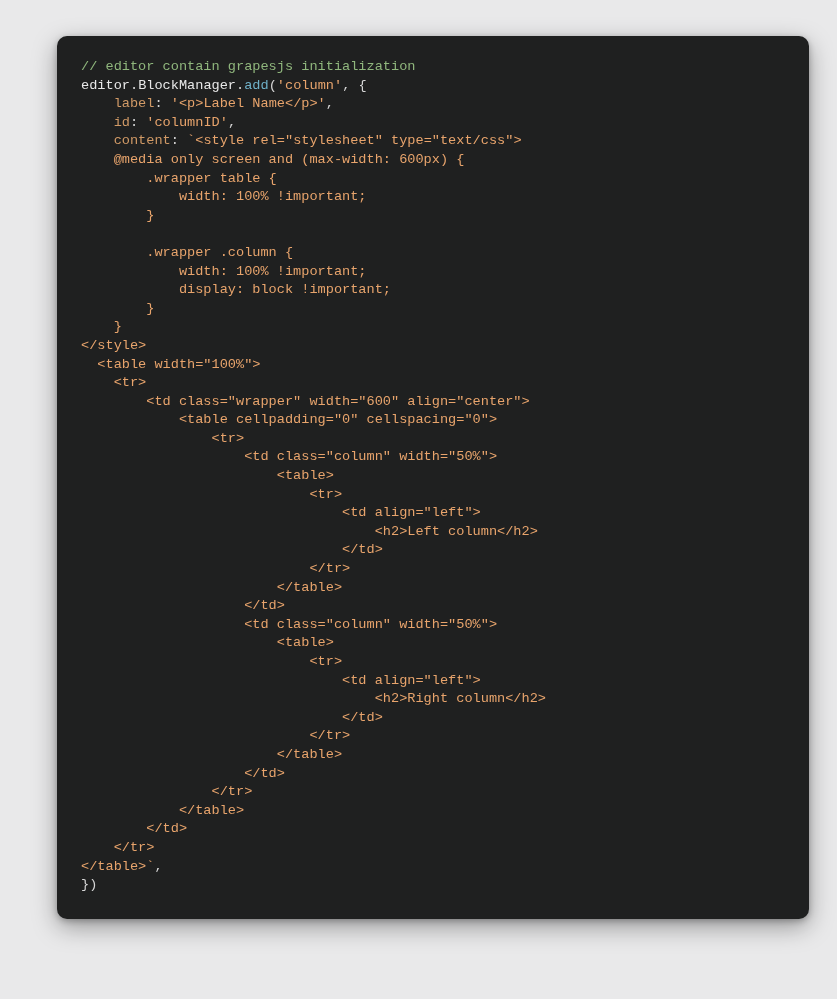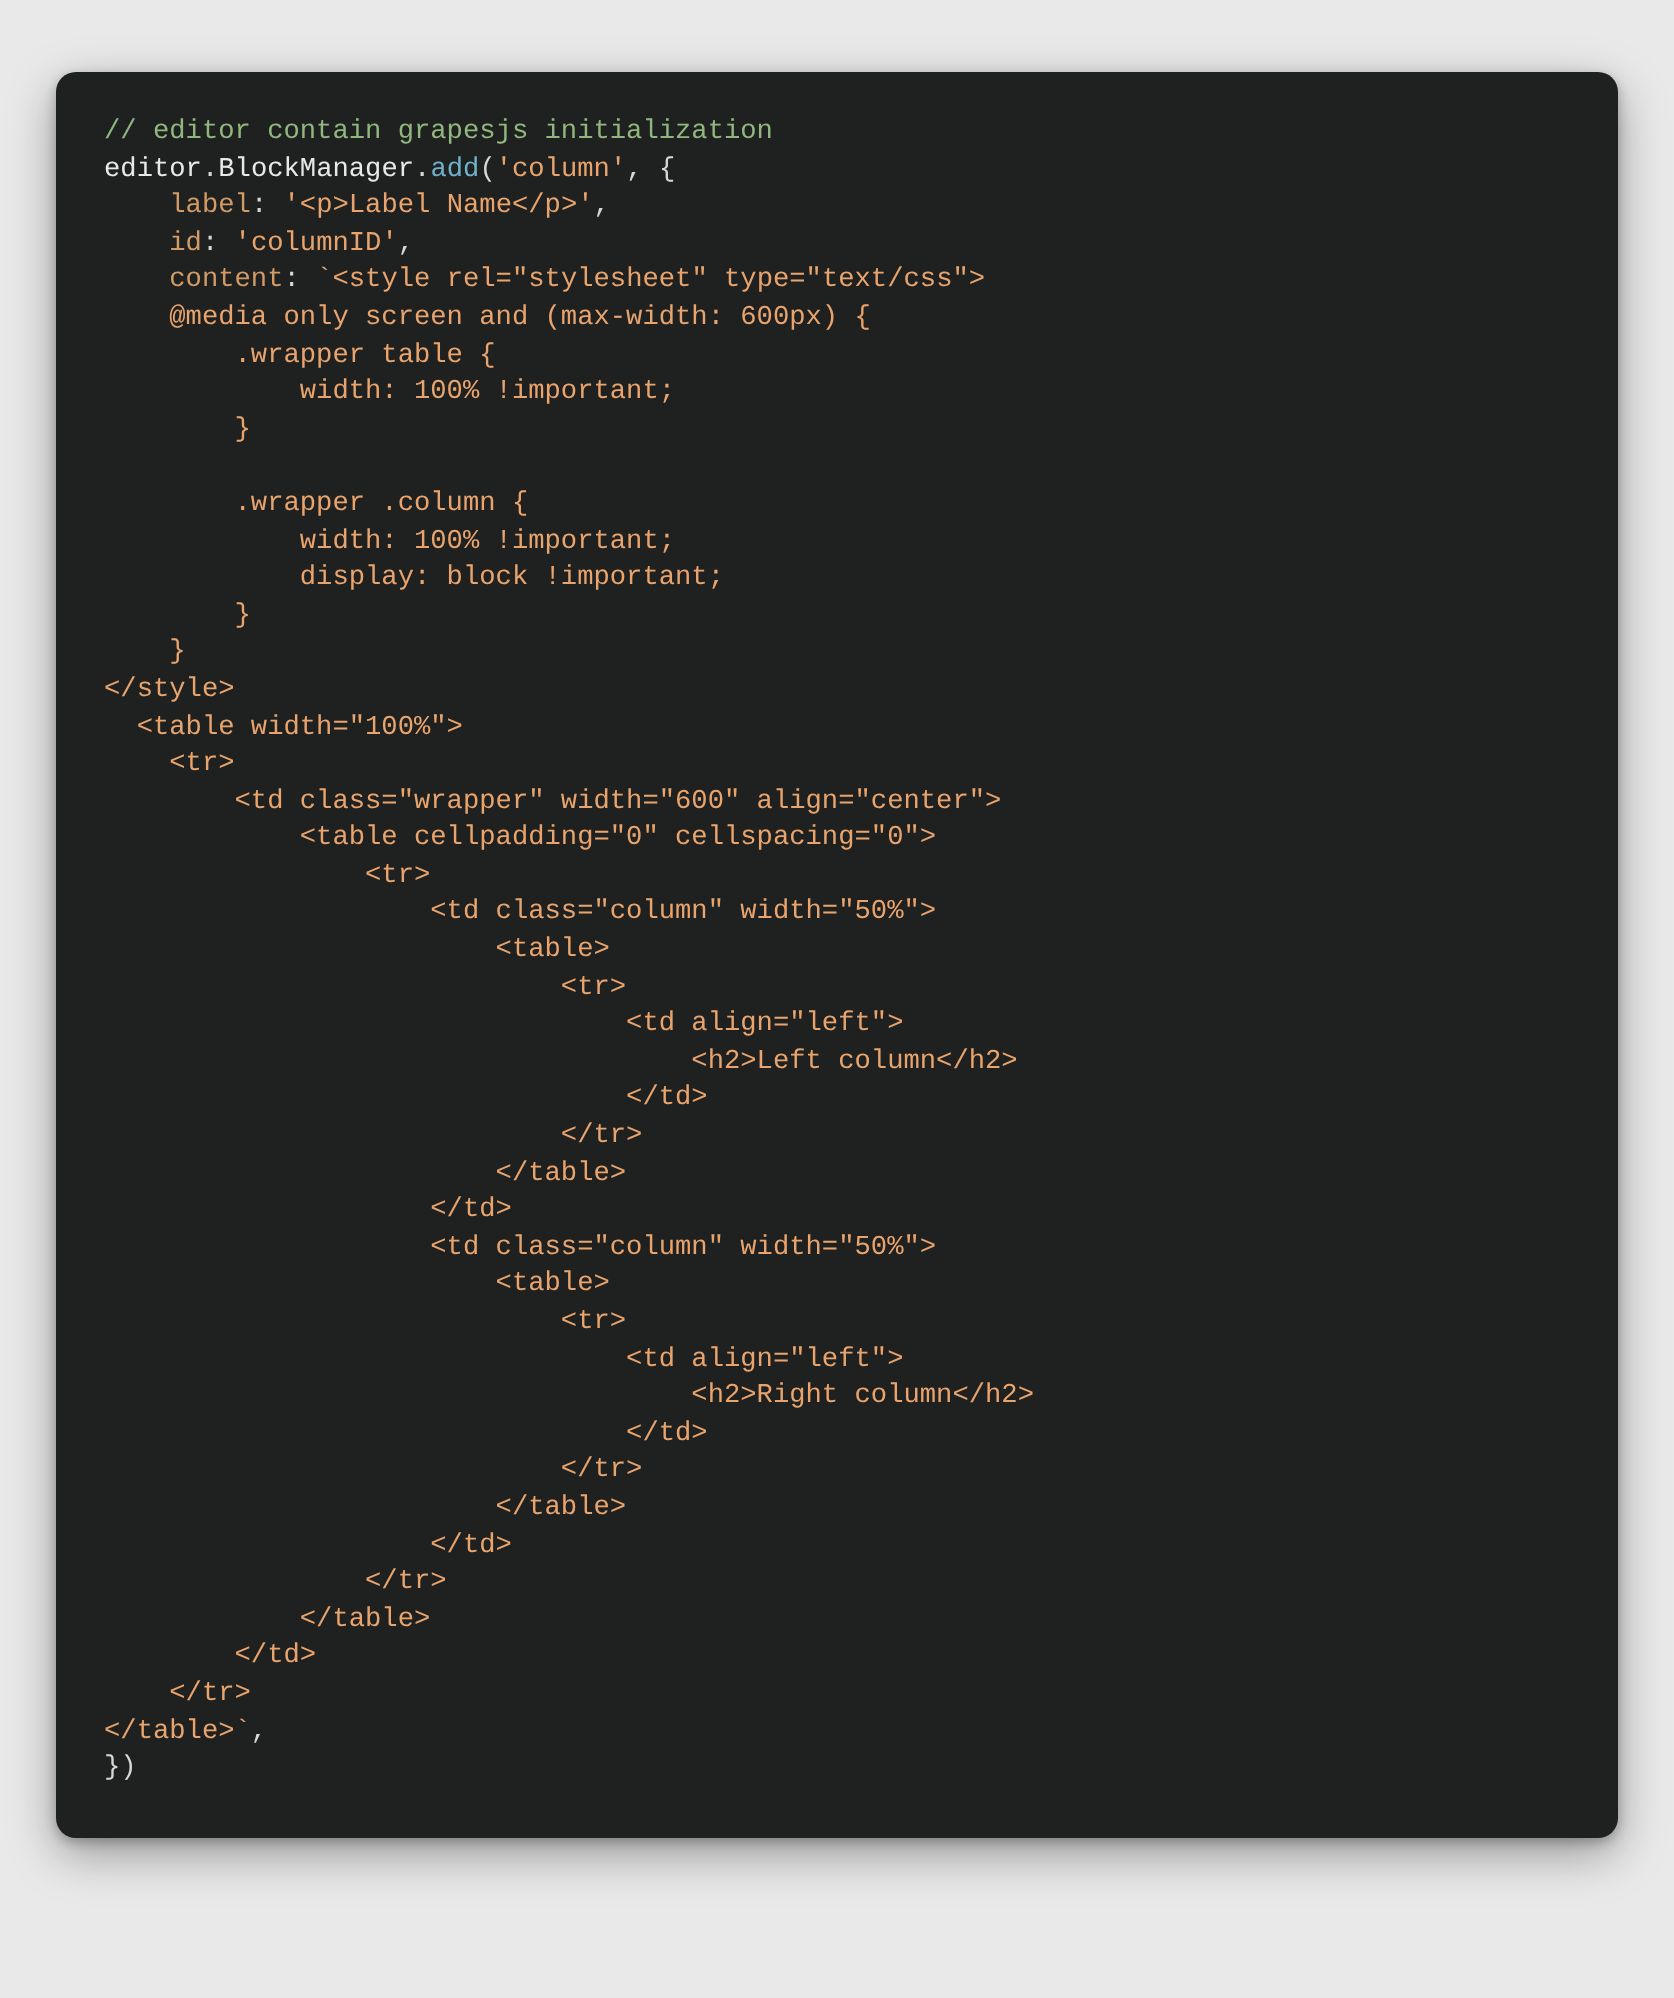--- a/index.html
+++ b/index.html
@@ -12,20 +12,21 @@
     height:999px;
     box-sizing:border-box;
     padding:36px 28px;
   }
   .card{
     background:#1f2020;
     color:#eee;
     border-radius:10px;
     box-shadow:0 8px 24px rgba(0,0,0,.35),0 2px 6px rgba(0,0,0,.25);
     padding:22px 24px 24px 24px;
+    margin-left:29px;
   }
   pre{
     margin:0;
     white-space:pre;
     font-family:inherit;
     font-size:inherit;
     line-height:inherit;
   }
   
   .c   {color:#90b77d}          

